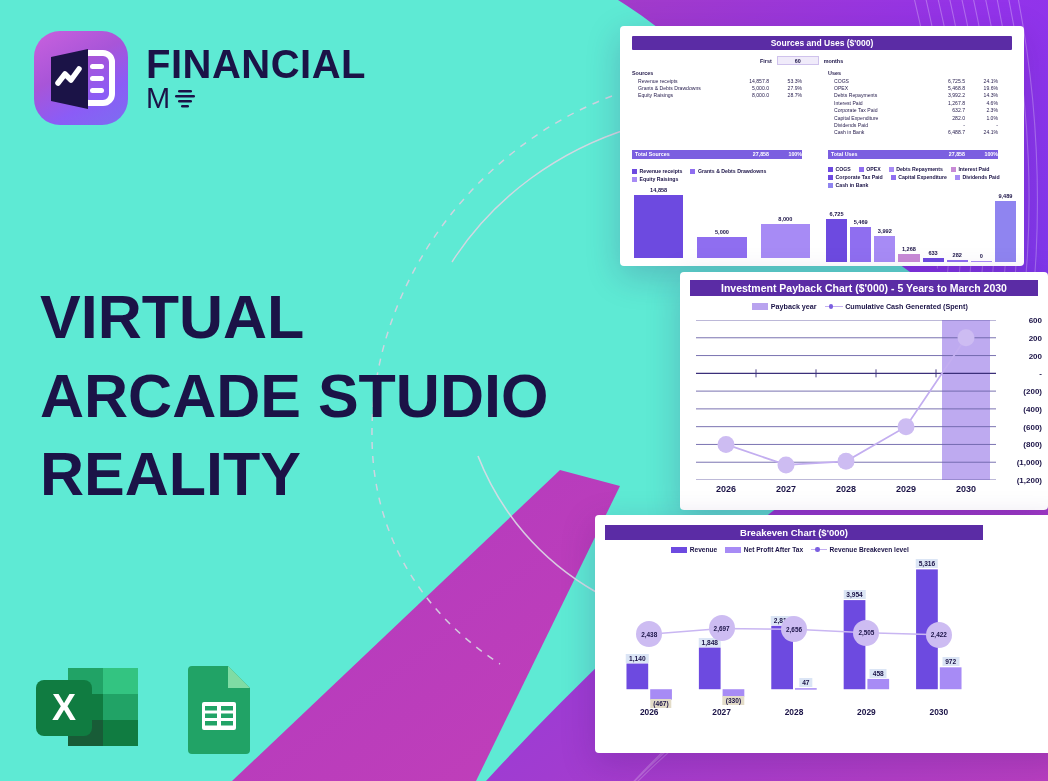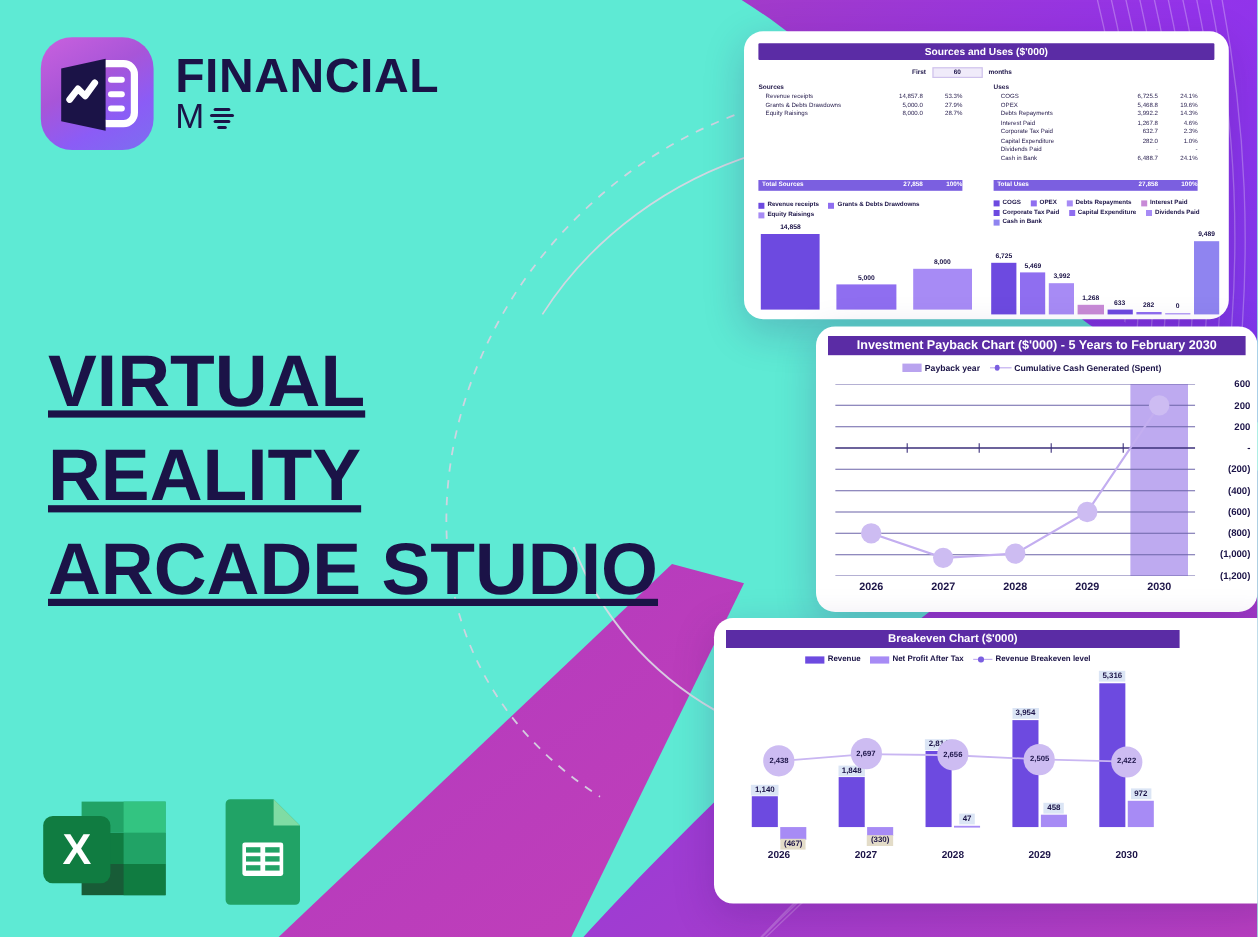--- a/index.html
+++ b/index.html
@@ -21,27 +21,27 @@
   .logo-mark { width: 94px; height: 94px; border-radius: 26px; position: relative; overflow: hidden;
     background: linear-gradient(150deg,#c961de 0%, #a855d8 40%, #8b5cf6 70%, #7c6ef0 100%); }
   .logo-text { display: flex; flex-direction: column; line-height: 1; }
   .logo-title { font-size: 40px; font-weight: 700; letter-spacing: 0.5px; color: #1b1347; }
   .logo-sub { font-size: 29px; font-weight: 400; letter-spacing: 3.5px; color: #1b1347; display:flex; align-items:center; }
   .logo-sub .m-ico { display:inline-flex; align-items:center; }
 
   
   .headline { position: absolute; left: 40px; top: 278px; color: #1b1347;
     font-size: 61px; font-weight: 700; line-height: 1.29; letter-spacing: 0px; }
-  .headline div { white-space: nowrap; text-decoration: underline; }
+  .headline div { white-space: nowrap; }
 
   
   .file-icons { position: absolute; left: 28px; top: 660px; display: flex; gap: 34px; align-items: flex-start; }
 
   
-  .card { position: absolute; background: #fff; border-radius: 16px;
+  .card { position: absolute; background: #fff; border-radius: 4px;
     box-shadow: 0 10px 34px rgba(60,20,110,.22); overflow: hidden; }
   .card-inner { position: absolute; inset: 0; }
 
   .card-sources { left: 620px; top: 26px; width: 404px; height: 240px; }
   .card-payback { left: 680px; top: 272px; width: 368px; height: 238px; }
   .card-breakeven{ left: 595px; top: 515px; width: 474px; height: 238px; }
 
   .chart-title { background: #5b2ca5; color: #fff; font-weight: 700; text-align: center; }
 
   
@@ -202,22 +202,22 @@
             <rect x="4" y="15" width="14" height="2.6" rx="1.3" fill="#1b1347"></rect>
             <rect x="7" y="20" width="8" height="2.6" rx="1.3" fill="#1b1347"></rect>
           </svg>
         </span>
       </div>
     </div>
   </div>
 
   <div class="headline">
     <div>VIRTUAL</div>
+    <div>ARCADE STUDIO</div>
     <div>REALITY</div>
-    <div>ARCADE STUDIO</div>
   </div>
 
   <div class="file-icons">
     <div>
       <svg width="118" height="100" viewBox="0 0 118 100">
         <rect x="40" y="8" width="70" height="26" fill="#21a366"></rect>
         <rect x="40" y="34" width="70" height="26" fill="#107c41"></rect>
         <rect x="40" y="60" width="70" height="26" fill="#185c37"></rect>
         <rect x="75" y="8" width="35" height="26" fill="#33c481"></rect>
         <rect x="75" y="34" width="35" height="26" fill="#21a366"></rect>
@@ -425,21 +425,21 @@
           <div class="bar-col" style="flex:1;height:100%;">
             <div class="bar-lbl">9,489</div>
             <div class="bar" style="height:61.39941176470588px;background:#8f84f0;"></div>
           </div>
         </div>
     </div>
   </div>
 
   <div class="card card-payback">
     <div class="card-inner">
-      <div class="chart-title pb-title">Investment Payback Chart ($'000) - 5 Years to February 2030</div>
+      <div class="chart-title pb-title">Investment Payback Chart ($'000) - 5 Years to March 2030</div>
       <div class="legend-row pb-legend">
         <span class="lg">
           <span class="sw" style="background:#b9a3ef; width:16px; height:7px;"></span>
           <span>Payback year</span>
         </span>
         <span class="lg">
           <span class="ln" style="width:18px;"></span>
           <span>Cumulative Cash Generated (Spent)</span>
         </span>
       </div>

